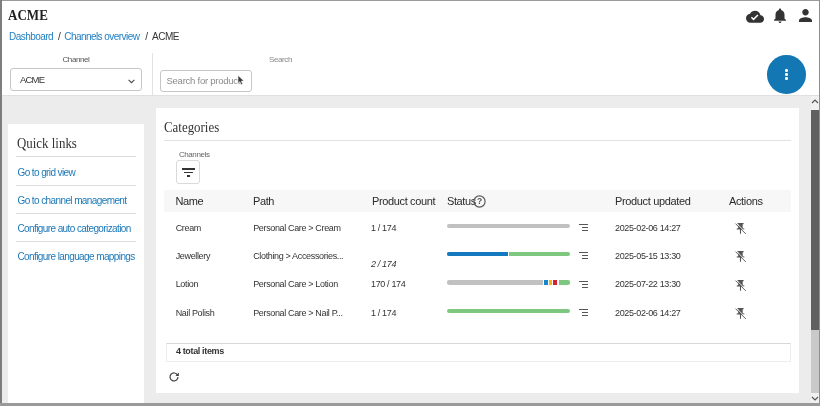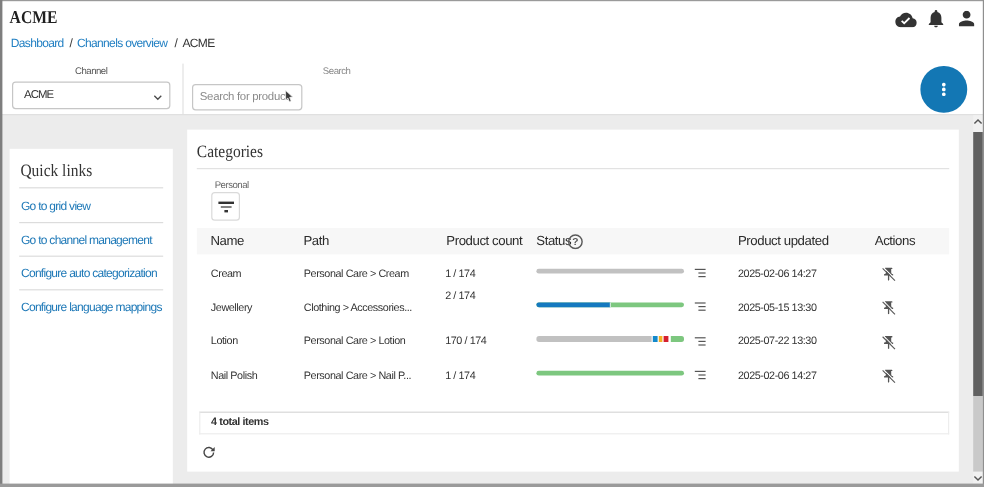--- a/index.html
+++ b/index.html
@@ -69,21 +69,21 @@
     <div class="abs lnk" style="left:9.5px;top:71.1px;">Go to channel management</div>
     <div class="abs" style="left:8px;top:88.7px;width:120px;height:1px;background:#dcdcdc;"></div>
     <div class="abs lnk" style="left:9.5px;top:99px;">Configure auto categorization</div>
     <div class="abs" style="left:8px;top:116.6px;width:120px;height:1px;background:#dcdcdc;"></div>
     <div class="abs lnk" style="left:9.5px;top:127.2px;">Configure language mappings</div>
   </div>
 
   <div class="abs" style="left:156.4px;top:108px;width:642.6px;height:285px;background:#fff;">
     <div class="abs serif" style="left:8px;top:10.5px;font-size:14.5px;color:#333;transform:scaleX(0.89);transform-origin:0 0;">Categories</div>
     <div class="abs" style="left:8px;top:31.5px;width:627px;height:1px;background:#e2e2e2;"></div>
-    <div class="abs lbl" style="left:22.5px;top:42px;color:#666;">Personal</div>
+    <div class="abs lbl" style="left:22.5px;top:42px;color:#666;">Channels</div>
     <div class="abs" style="left:19.6px;top:52.4px;width:24px;height:24px;border:1px solid #dadada;border-radius:3px;box-sizing:border-box;">
       <div class="abs" style="left:5.4px;top:7.1px;width:12.6px;height:1.5px;background:#333;"></div>
       <div class="abs" style="left:7.3px;top:10.5px;width:8.7px;height:1.5px;background:#333;"></div>
       <div class="abs" style="left:10.3px;top:13.9px;width:3px;height:1.5px;background:#333;"></div>
     </div>
 
     <div class="abs" style="left:8px;top:81.5px;width:627px;height:22px;background:#f7f7f7;"></div>
     <div class="abs hdr" style="left:19px;top:88px;">Name</div>
     <div class="abs hdr" style="left:96.5px;top:88px;">Path</div>
     <div class="abs hdr" style="left:215.5px;top:88px;">Product count</div>
@@ -106,21 +106,21 @@
     </div>
     <div class="abs tbl" style="left:458.6px;top:114.5px;">2025-02-06 14:27</div>
     <svg class="abs" style="left:577.2px;top:114px;" width="13" height="13" viewBox="0 0 24 24">
       <path fill="#555" d="M16 9V4h1c.55 0 1-.45 1-1s-.45-1-1-1H7c-.55 0-1 .45-1 1s.45 1 1 1h1v5c0 1.66-1.34 3-3 3v2h5.97v7l1 1 1-1v-7H19v-2c-1.66 0-3-1.34-3-3z"></path>
       <path stroke="#fff" stroke-width="1.6" d="M4.2 1.8 L23.2 20.8" fill="none"></path>
       <path stroke="#555" stroke-width="1.7" d="M2.8 3 L21.8 22" fill="none"></path>
     </svg>
 
     <div class="abs tbl" style="left:19.3px;top:142.8px;">Jewellery</div>
     <div class="abs tbl" style="left:96.8px;top:142.8px;">Clothing &gt; Accessories...</div>
-    <div class="abs tbl" style="left:214.6px;top:133px;">2 / 174</div>
+    <div class="abs tbl" style="left:214.6px;top:151px;font-style:italic;">2 / 174</div>
     <div class="abs" style="left:290.7px;top:143.8px;width:123px;height:4.4px;border-radius:2.2px;background:#7dc77f;"></div>
     <div class="abs" style="left:290.7px;top:143.8px;width:61px;height:4.4px;border-radius:2.2px 0 0 2.2px;background:#1479bf;border-right:1.5px solid #fff;"></div>
     <div class="abs" style="left:422.4px;top:144.2px;">
       <div class="toc1"></div>
         <div class="toc2" style="margin-top:1.7px;"></div>
         <div class="toc2" style="margin-top:1.7px;"></div>
     </div>
     <div class="abs tbl" style="left:458.6px;top:142.8px;">2025-05-15 13:30</div>
     <svg class="abs" style="left:577.2px;top:142.3px;" width="13" height="13" viewBox="0 0 24 24">
       <path fill="#555" d="M16 9V4h1c.55 0 1-.45 1-1s-.45-1-1-1H7c-.55 0-1 .45-1 1s.45 1 1 1h1v5c0 1.66-1.34 3-3 3v2h5.97v7l1 1 1-1v-7H19v-2c-1.66 0-3-1.34-3-3z"></path>

